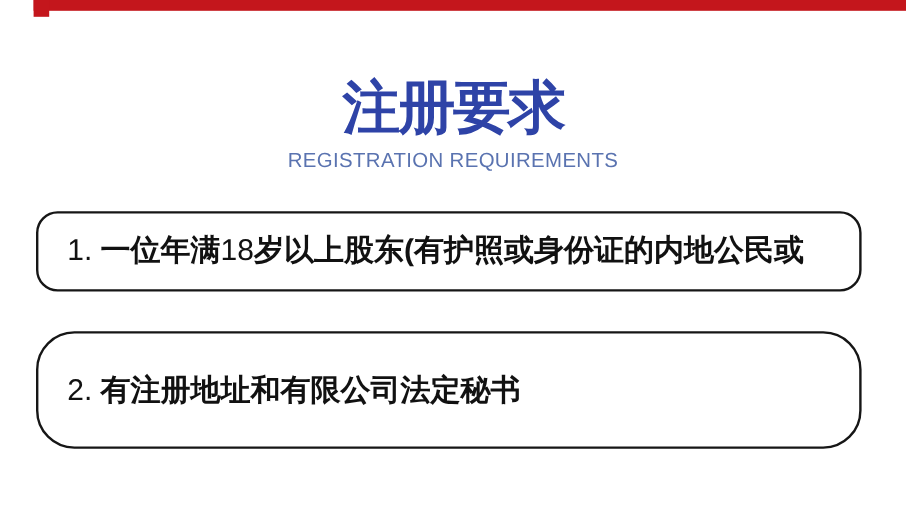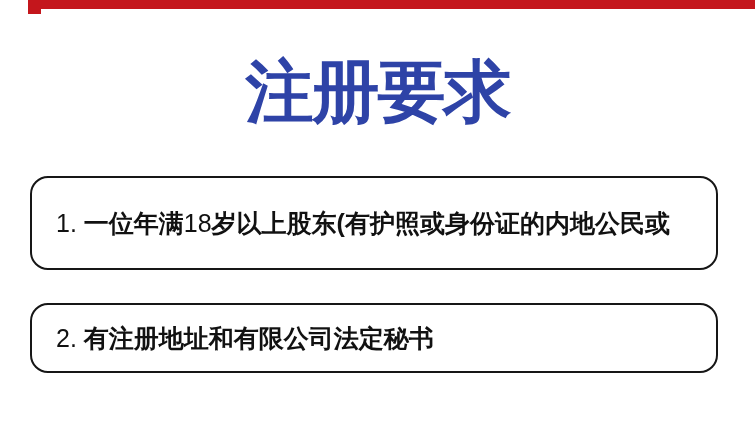--- a/index.html
+++ b/index.html
@@ -30,21 +30,21 @@
   .top-strip-notch{
     position:absolute;top:0;left:28px;width:13px;height:14px;
     background:var(--accent-red);
   }
   .header{
     position:absolute;top:60px;left:0;width:100%;
     text-align:center;
   }
   .page-title{
     margin:0;
-    font-size:68px;
+    font-size:48px;
     line-height:62px;
     font-weight:900;
     letter-spacing:-2px;
     color:var(--title-blue);
   }
   .page-subtitle{
     margin-top:3px;
     font-size:17px;
     line-height:18px;
     letter-spacing:0.3px;
@@ -55,40 +55,41 @@
   }
   .req-card{
     width:688px;
     background:var(--background);
     border:2px solid var(--card-border);
     border-radius:18px;
     display:flex;
     align-items:center;
     padding:6px 18px 6px 24px;
   }
-  .req-card.card-1{height:94px;margin-bottom:33px;}
-  .req-card.card-2{height:70px;}
+  .req-card.card-1{height:67px;margin-bottom:33px;}
+  .req-card.card-2{height:98px;border-radius:32px;}
   .req-text{
     font-size:25px;
     line-height:31px;
     font-weight:700;
     color:var(--text-black);
   }
   .seg-bold{font-weight:700;}
   .seg-regular{font-weight:400;}
 </style>
 </head>
 <body>
 
 <div class="page">
   <div class="top-strip"></div>
   <div class="top-strip-notch"></div>
 
   <div class="header">
     <h1 class="page-title">注册要求</h1>
+    <div class="page-subtitle">REGISTRATION REQUIREMENTS</div>
   </div>
 
   <div class="requirements">
       <div class="req-card card-1">
         <div class="req-text">
           <div><span class="seg-regular">1. </span><span class="seg-bold">一位年满</span><span class="seg-regular">18</span><span class="seg-bold">岁以上股东(有护照或身份证的内地公民或</span></div>
         </div>
       </div>
       <div class="req-card card-2">
         <div class="req-text">

